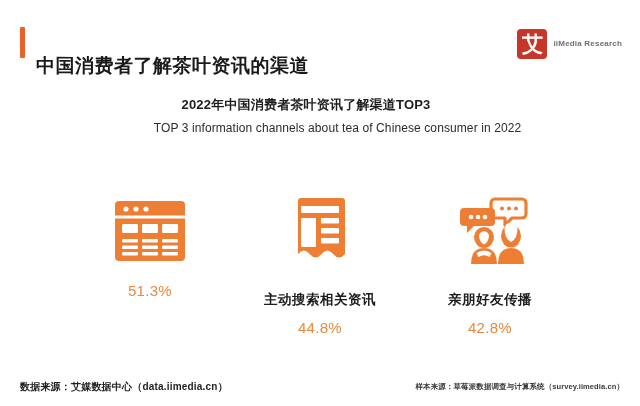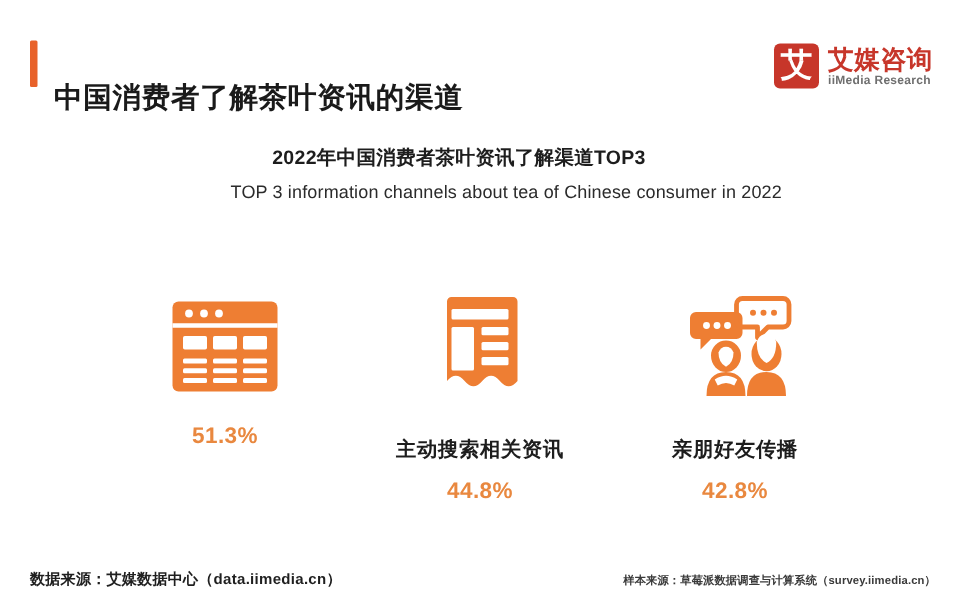--- a/index.html
+++ b/index.html
@@ -163,21 +163,21 @@
     font-weight: bold;
     color: #1d1d1d;
     line-height: 19px;
     letter-spacing: 0.5px;
     white-space: nowrap;
   }
 
   .col-value {
     margin-top: 9px;
     font-size: 15px;
-    font-weight: bold;
+    font-weight: normal;
     color: #e9883f;
     line-height: 20px;
     letter-spacing: 0.3px;
   }
 
   
   .footer-left {
     position: absolute;
     left: 20px;
     bottom: 12px;
@@ -215,21 +215,20 @@
 
   <div class="header">
     <div class="header-accent"></div>
     <div class="header-title">中国消费者了解茶叶资讯的渠道</div>
 
     <div class="logo">
       <div class="logo-mark">
         <div class="logo-mark-glyph">艾</div>
       </div>
       <div class="logo-text">
-        <div class="logo-cn">艾媒咨询</div>
         <div class="logo-en">iiMedia Research</div>
       </div>
     </div>
   </div>
 
   <div class="chart-title">2022年中国消费者茶叶资讯了解渠道TOP3</div>
   <div class="chart-subtitle">TOP 3 information channels about tea of Chinese consumer in 2022</div>
 
   <div class="columns">
 

